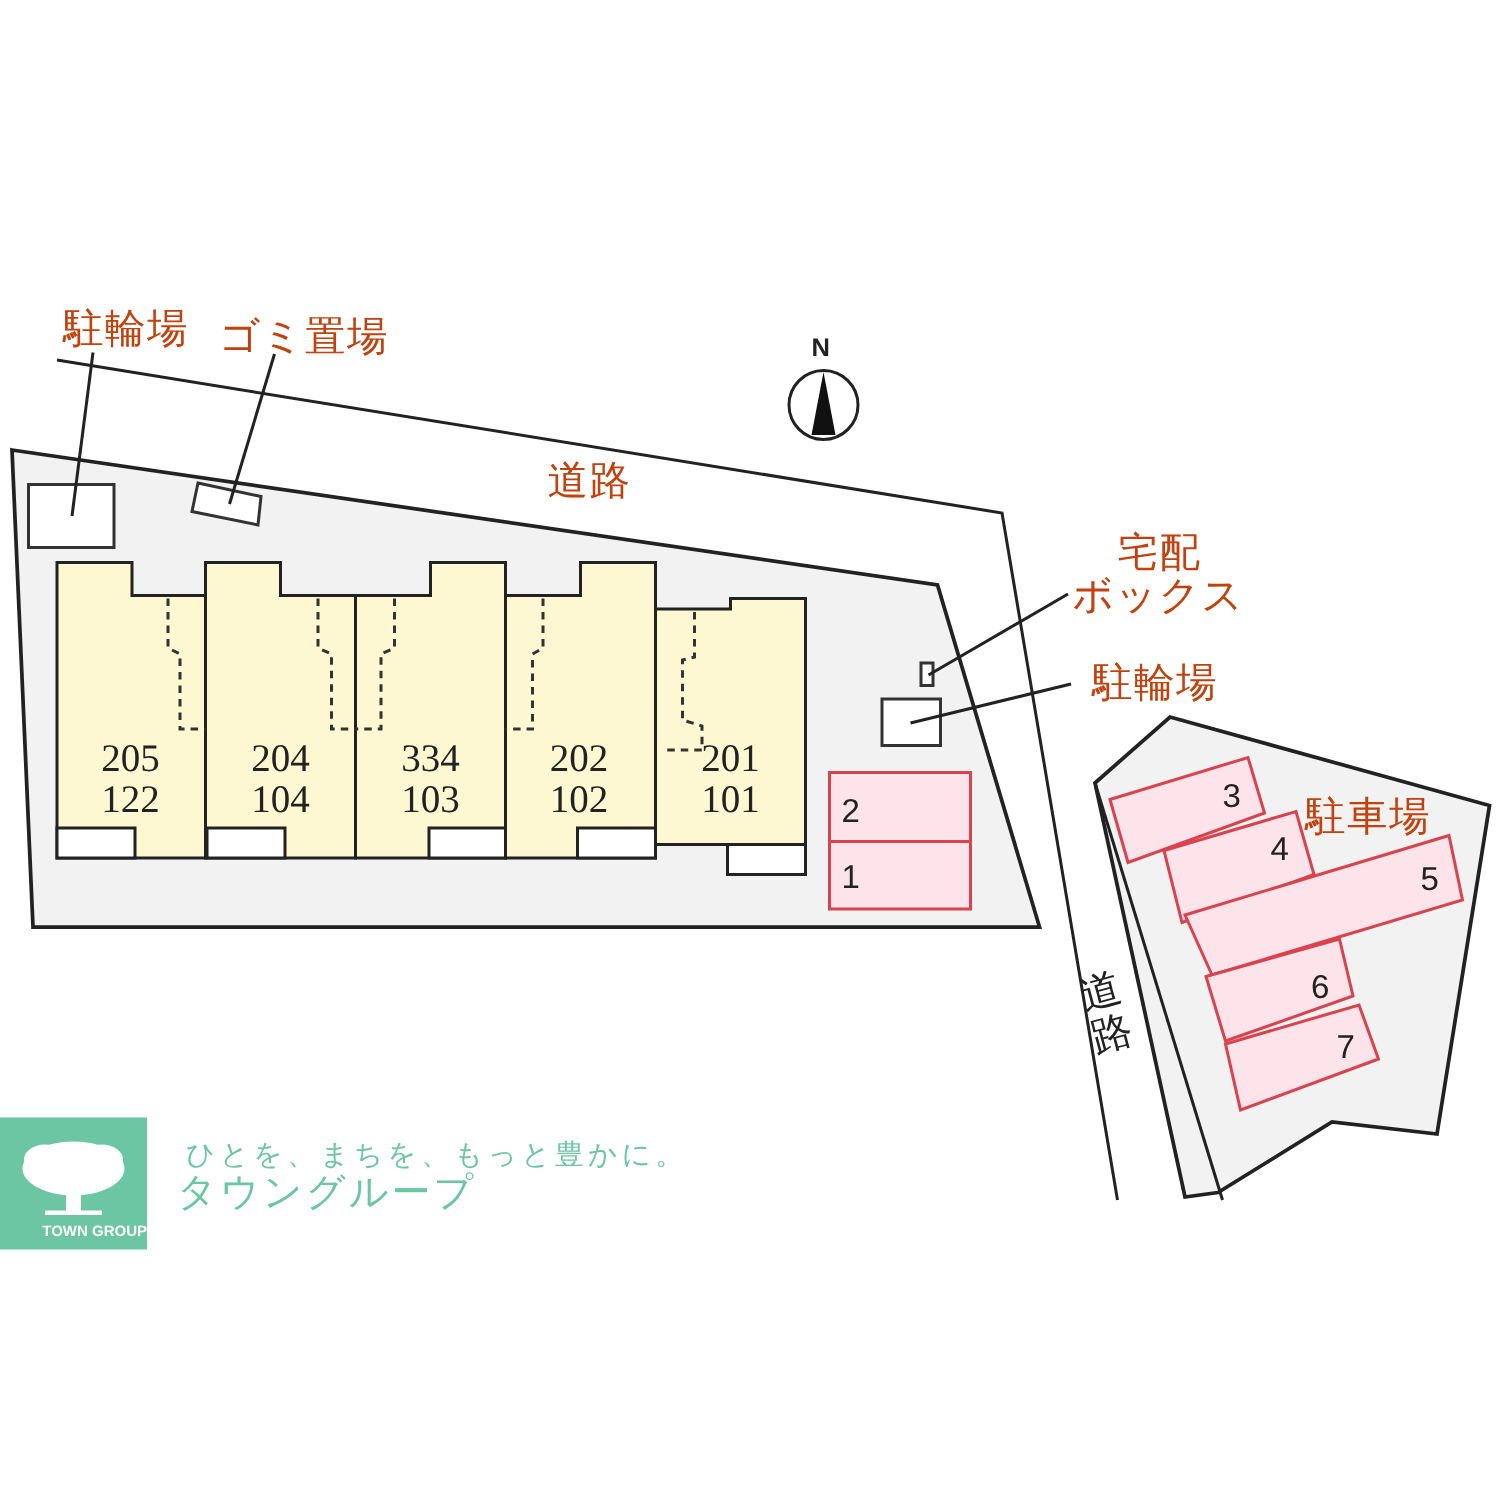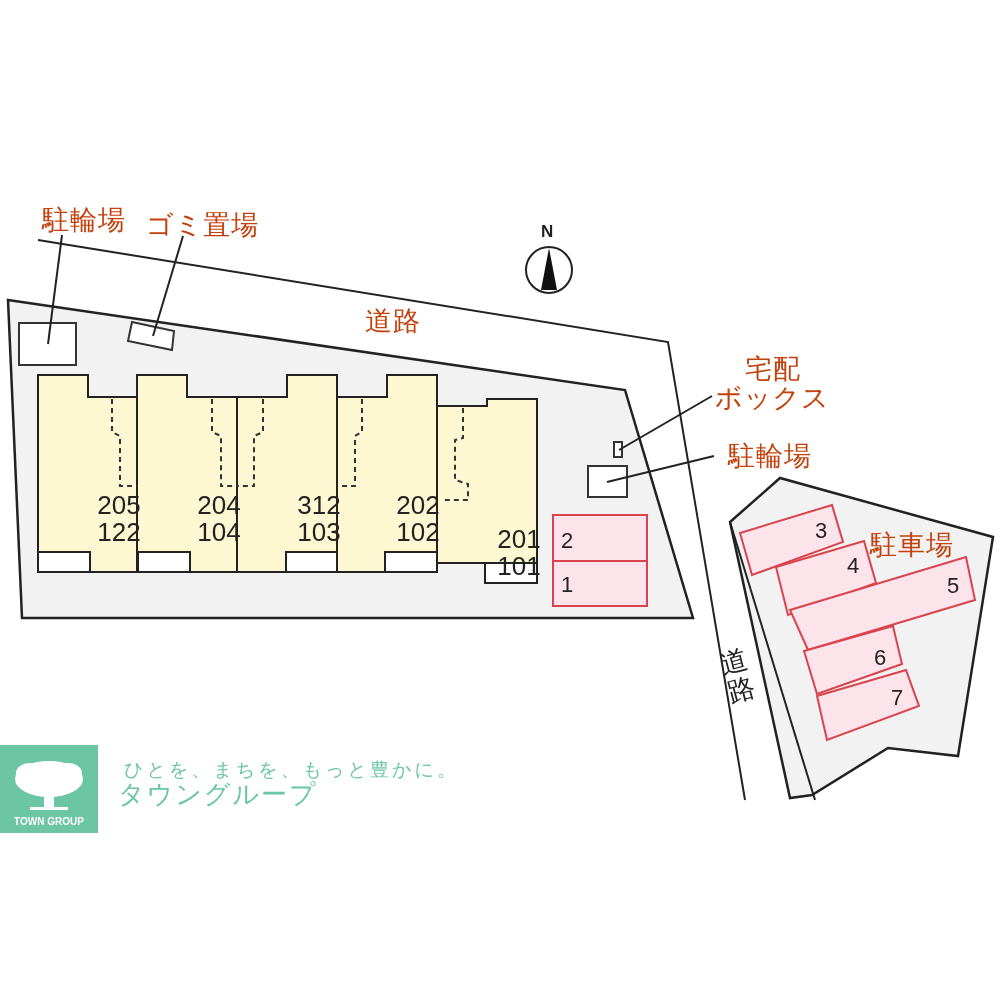--- a/index.html
+++ b/index.html
@@ -1,24 +1,24 @@
 <!DOCTYPE html>
 <html><head>
 <meta charset="utf-8">
 <style>
   html, body { margin: 0; padding: 0; background: #ffffff; }
   body { width: 1000px; height: 1001px; position: relative; overflow: hidden;
          font-family: "DejaVu Sans", sans-serif; }
   svg#map { position: absolute; left: 0; top: 0; }
   .lbl { position: absolute; color: #c2410c; font-size: 27px; line-height: 1; white-space: nowrap; letter-spacing: 1px; }
-  .unit-num { position: absolute; text-align: center; font-family: Liberation Sans, sans-serif;
-              font-size: 26px; line-height: 27px; color: #222; width: 100px; padding-left: 32px; }
+  .unit-num { position: absolute; text-align: center; font-family: Liberation Serif, serif;
+              font-size: 26px; line-height: 27px; color: #222; width: 100px; }
   .pk-num { position: absolute; font-family: "Liberation Sans", sans-serif; font-size: 22px; color: #222; }
   .logo-box { position: absolute; left: 0; top: 745px; width: 98px; height: 88px; background: #6cc6a3; }
-  .logo-caption { position: absolute; left: 0; bottom: 6px; width: 98px; text-align: center;
+  .logo-caption { position: absolute; left: 0; bottom: 6px; width: 98px; text-align: right;
                   color: #fff; font-size: 10px; font-family: "Liberation Sans", sans-serif; font-weight: bold; }
   .tagline { position: absolute; left: 124px; top: 757px; color: #6cc6a3; font-size: 19px; letter-spacing: 3px; }
   .brand { position: absolute; left: 118px; top: 777px; color: #6cc6a3; font-size: 26px; letter-spacing: 2px; }
   .compass-n { position: absolute; left: 541px; top: 222px; font-family: "Liberation Sans", sans-serif;
                font-weight: bold; font-size: 17px; color: #222; }
   .road-v { position: absolute; left: 724px; top: 646px; font-size: 27px; line-height: 29px; color: #222; width: 30px; transform: rotate(-15deg); }
 </style>
 </head>
 <body>
 
@@ -94,28 +94,28 @@
 
 <div class="unit-num" style="left:37px;top:492px;">
     <div>205</div>
     <div>122</div>
   </div>
 <div class="unit-num" style="left:137px;top:492px;">
     <div>204</div>
     <div>104</div>
   </div>
 <div class="unit-num" style="left:237px;top:492px;">
-    <div>312</div>
+    <div>334</div>
     <div>103</div>
   </div>
 <div class="unit-num" style="left:336px;top:492px;text-align:center;">
     <div>202</div>
     <div>102</div>
   </div>
-<div class="unit-num" style="left:437px;top:492px;margin-top:34px;">
+<div class="unit-num" style="left:437px;top:492px;">
     <div>201</div>
     <div>101</div>
   </div>
 
 <span class="pk-num" style="left:561px;top:528px;">2</span>
 <span class="pk-num" style="left:561px;top:572px;">1</span>
 <span class="pk-num" style="left:815px;top:518px;">3</span>
 <span class="pk-num" style="left:847px;top:553px;">4</span>
 <span class="pk-num" style="left:947px;top:573px;">5</span>
 <span class="pk-num" style="left:874px;top:645px;">6</span>

